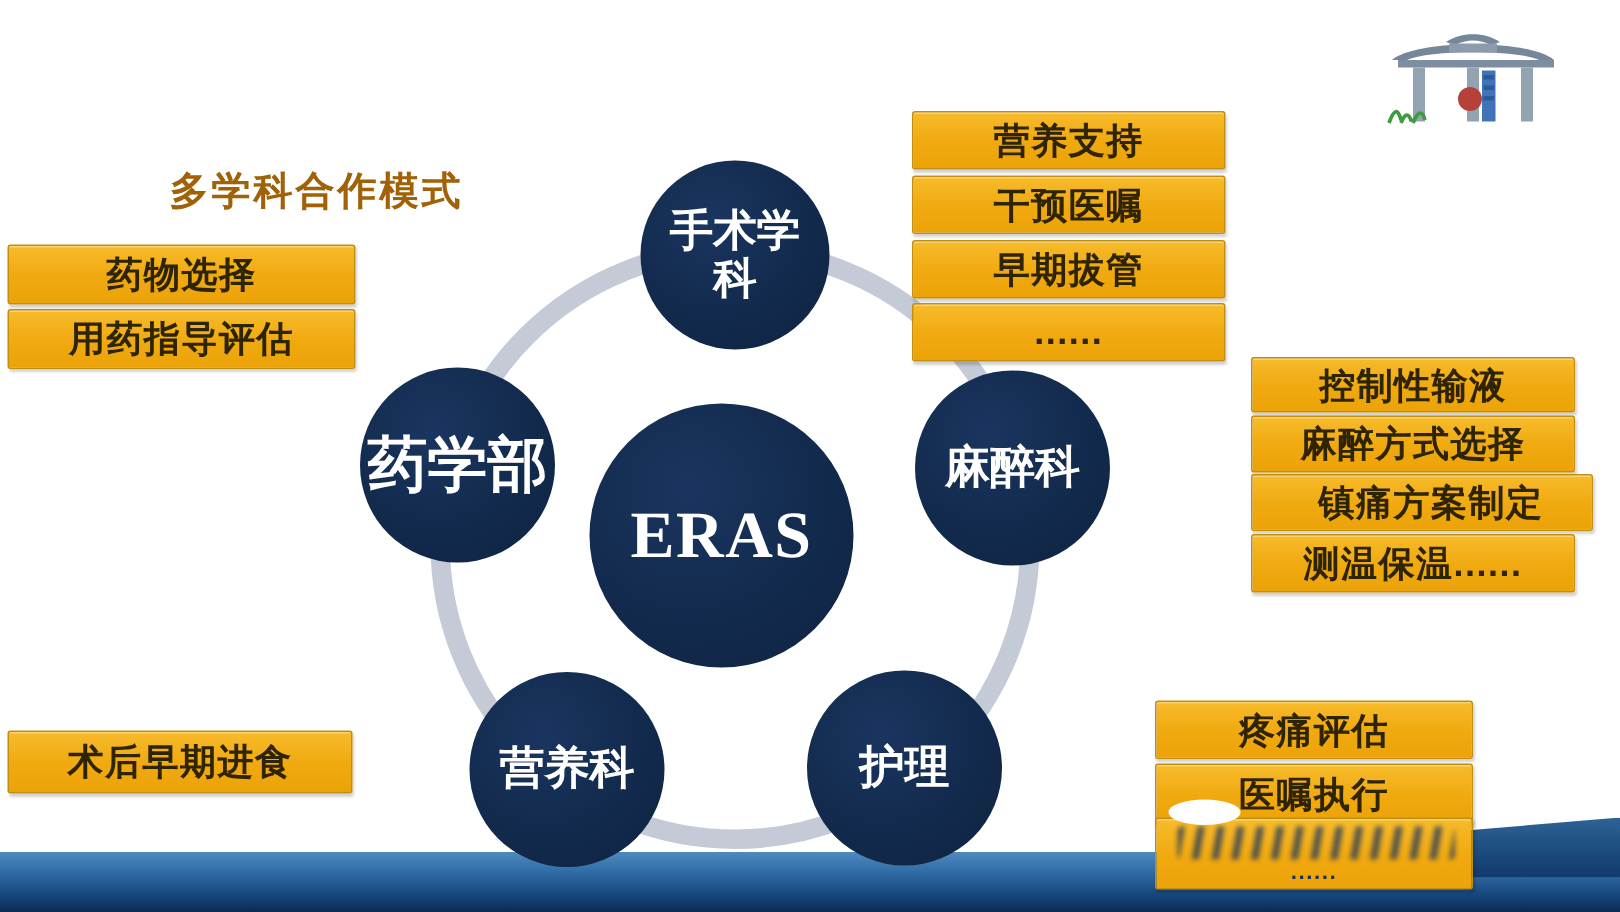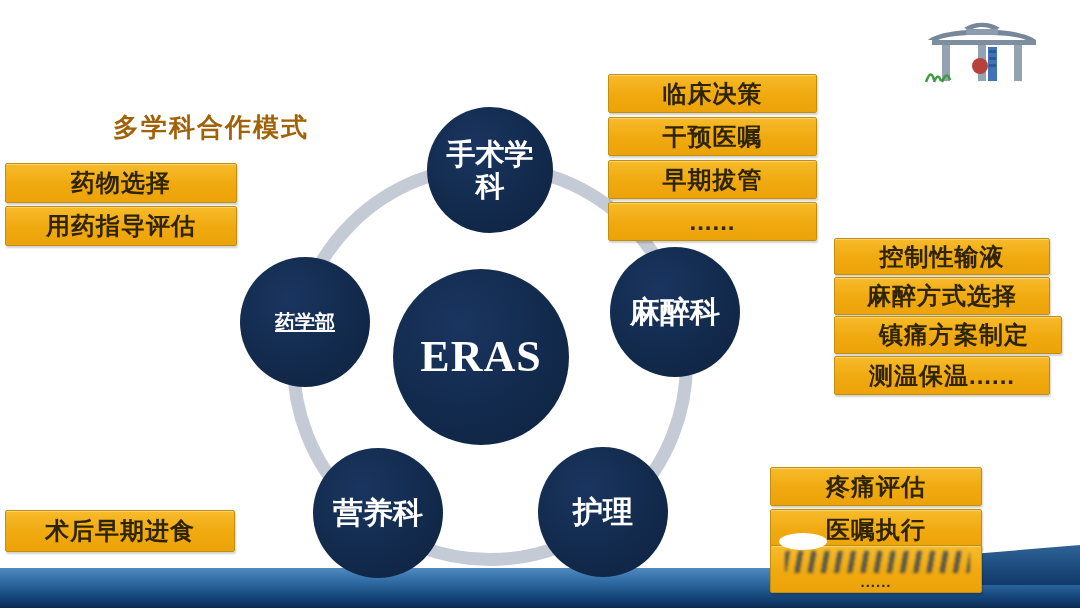--- a/index.html
+++ b/index.html
@@ -47,21 +47,21 @@
   .node{
     position:absolute;z-index:4;border-radius:50%;
     background:radial-gradient(circle at 38% 32%, #1A3560 0%, #122A4C 55%, #0E2342 100%);
     color:#fff;font-weight:bold;display:flex;align-items:center;justify-content:center;
     text-align:center;line-height:1.12;
   }
   .node-center{left:393px;top:269px;width:176px;height:176px;}
   .node-center .lbl{font-family:"Liberation Serif",serif;font-size:44px;letter-spacing:1px;}
   .node-surgery{left:427px;top:107px;width:126px;height:126px;font-size:29px;}
   .node-surgery .lbl{width:92px;}
-  .node-pharmacy{left:240px;top:257px;width:130px;height:130px;font-size:20px;text-decoration:underline;}
+  .node-pharmacy{left:240px;top:245px;width:130px;height:130px;font-size:40px;}
   .node-anesthesiology{left:610px;top:247px;width:130px;height:130px;font-size:30px;}
   .node-nutrition{left:313px;top:448px;width:130px;height:130px;font-size:30px;}
   .node-nursing{left:538px;top:447px;width:130px;height:130px;font-size:30px;}
 
   
   .tag{
     position:absolute;z-index:5;
     background:linear-gradient(180deg,#F7BB2B 0%,#F0A90F 55%,#ECA30A 100%);
     border:1px solid #C18F10;border-radius:2px;
     box-shadow:inset 0 1px 0 rgba(255,255,255,0.35), 1px 2px 2px rgba(0,0,0,0.18);
@@ -76,21 +76,21 @@
   .t-sr1{left:608px;top:117px;width:207px;height:37px;}
   .t-sr2{left:608px;top:160px;width:207px;height:37px;}
   .t-sr3{left:608px;top:202px;width:207px;height:37px;}
   
   .t-ar0{left:834px;top:238px;width:214px;height:35px;}
   .t-ar1{left:834px;top:277px;width:214px;height:36px;}
   .t-ar2{left:834px;top:316px;width:214px;height:36px;padding-left:12px;}
   .t-ar3{left:834px;top:356px;width:214px;height:37px;}
   
   .t-nl0{left:5px;top:444px;width:228px;height:38px;}
-  .t-nl1{left:5px;top:487px;width:228px;height:40px;margin-top:23px;}
+  .t-nl1{left:5px;top:487px;width:228px;height:40px;}
   
   .t-nr0{left:770px;top:425px;width:210px;height:37px;}
   .t-nr1{left:770px;top:467px;width:210px;height:37px;}
   .t-nr2{left:770px;top:509px;width:210px;height:39px;}
   .t-nr3{left:770px;top:545px;width:210px;height:44px;flex-direction:column;justify-content:flex-end;padding-bottom:2px;font-size:15px;color:#203055;}
 
   
   .smudge{
     position:absolute;left:785px;top:551px;width:185px;height:22px;z-index:6;
     filter:blur(1.6px);opacity:0.85;border-radius:3px;
@@ -150,21 +150,21 @@
   <div class="node node-nutrition">
     <span class="lbl">营养科</span>
   </div>
   <div class="node node-nursing">
     <span class="lbl">护理</span>
   </div>
 
   <div class="tag t-pt0">药物选择</div>
   <div class="tag t-pt1">用药指导评估</div>
 
-  <div class="tag t-sr0">临床决策</div>
+  <div class="tag t-sr0">营养支持</div>
   <div class="tag t-sr1">干预医嘱</div>
   <div class="tag t-sr2">早期拔管</div>
   <div class="tag t-sr3">......</div>
 
   <div class="tag t-ar0">控制性输液</div>
   <div class="tag t-ar1">麻醉方式选择</div>
   <div class="tag t-ar2">镇痛方案制定</div>
   <div class="tag t-ar3">测温保温......</div>
 
   <div class="tag t-nl1">术后早期进食</div>

